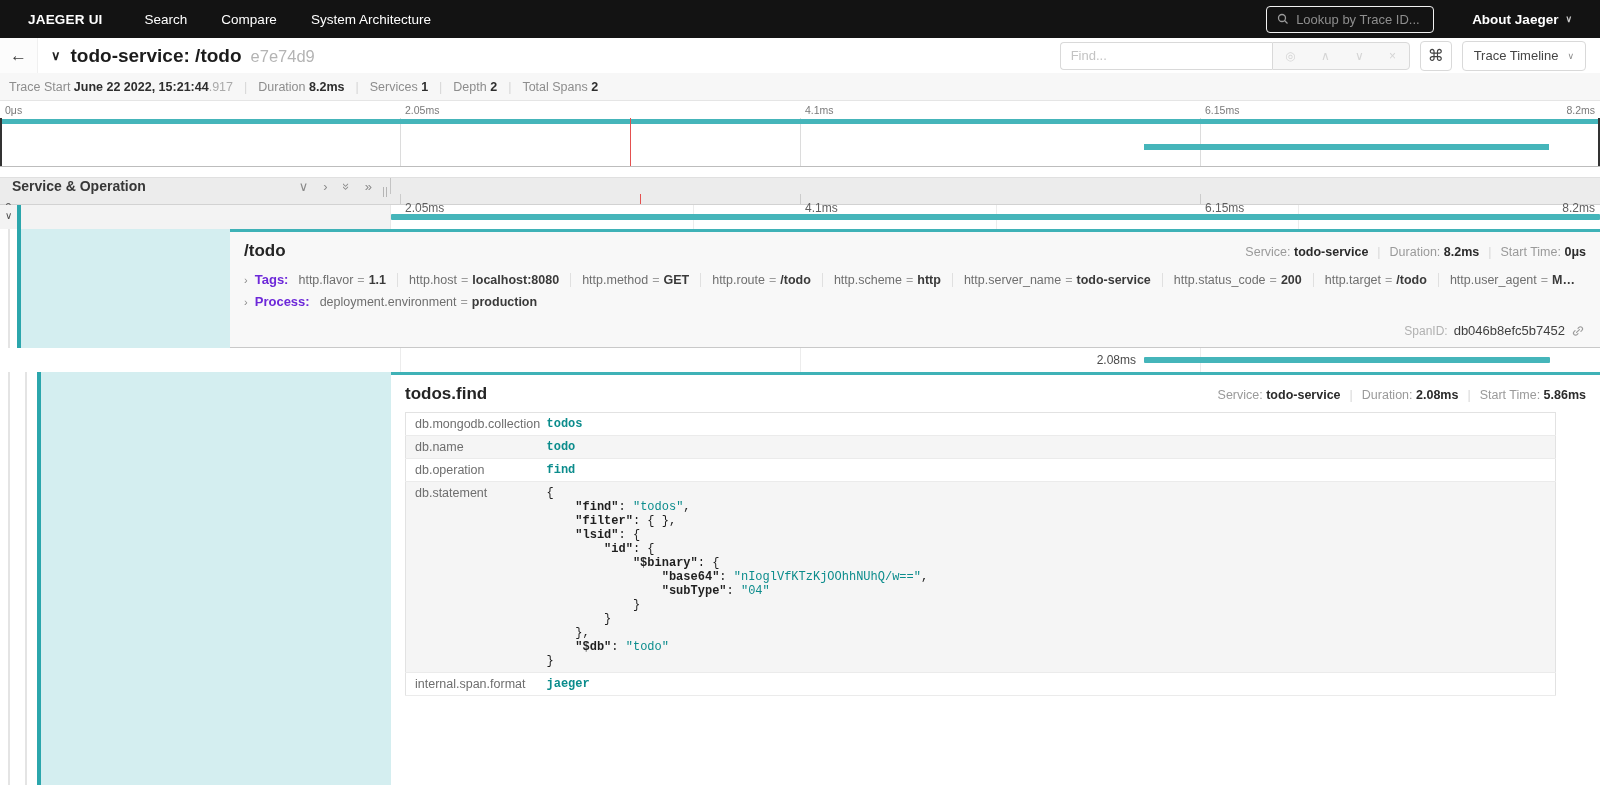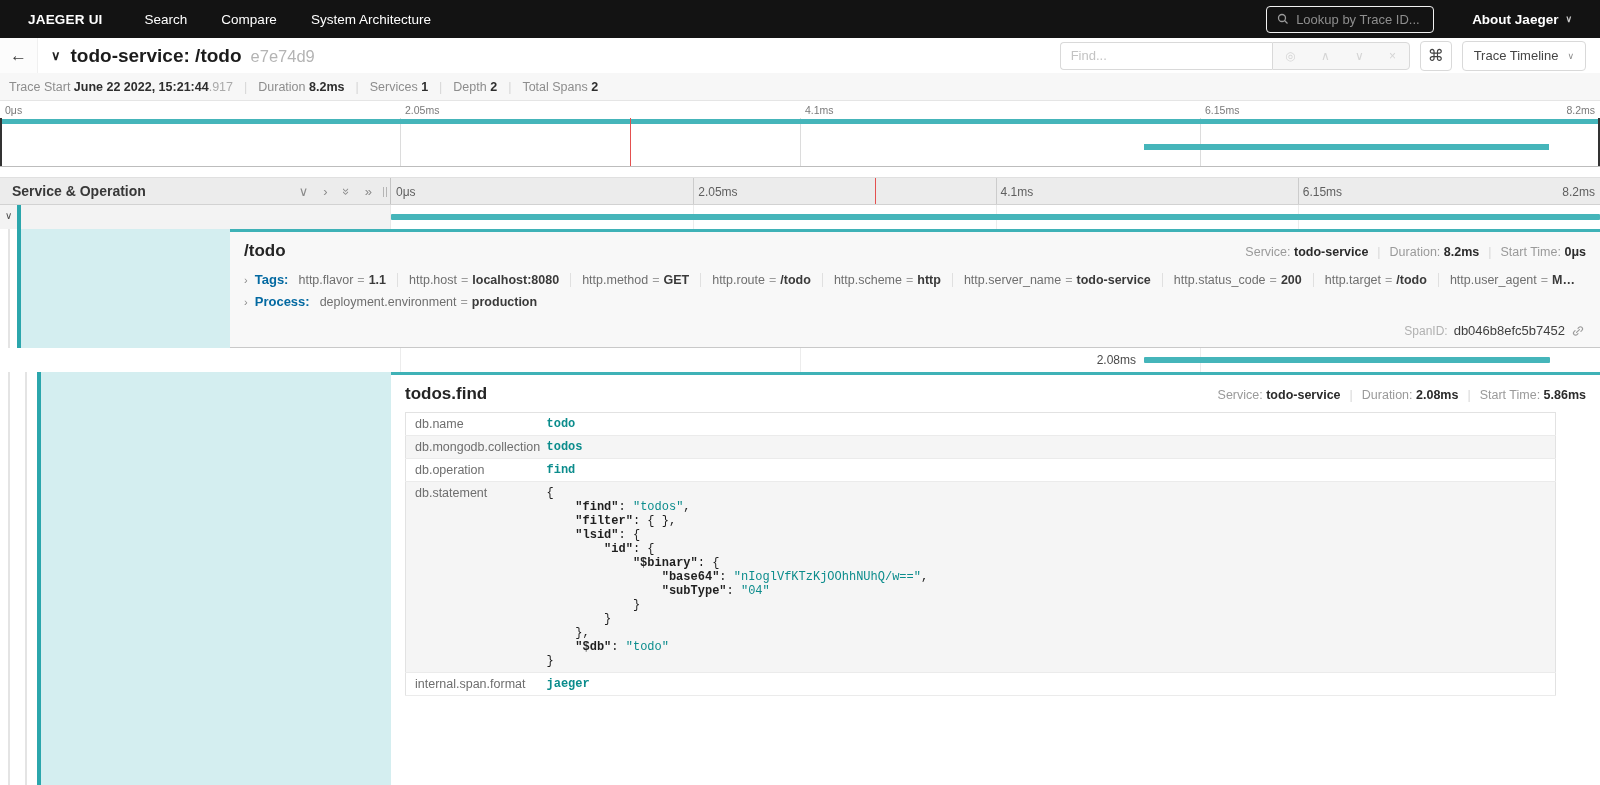--- a/index.html
+++ b/index.html
@@ -52,21 +52,21 @@
   .mini-ticks { position: relative; height: 17px; font-size: 10.5px; color: #7a7a7a; }
   .tick-label { position: absolute; top: 3px; }
   .mini-canvas { position: absolute; left: 0; right: 0; top: 17px; bottom: 0; }
   .mini-grid { position: absolute; top: 0; bottom: 0; width: 1px; background: #dcdcdc; }
   .mini-bar { position: absolute; background: #45b5ba; }
   .cursor-red { position: absolute; top: 0; bottom: 0; width: 1px; background: #e4504f; }
   .mini-handle { position: absolute; top: 0; bottom: 0; width: 2px; background: #333; }
 
   
   .tl-header { margin-top: 10px; height: 28px; display: flex; border-top: 1px solid #e0e0e0;
-    border-bottom: 1px solid #d2d2d2; background: #ececec; }
+    border-bottom: 1px solid #d2d2d2; background: #ececec; flex-direction: column; }
   .tl-left { width: 391px; display: flex; align-items: center; padding-left: 12px;
     border-right: 1px solid #c4c4c4; position: relative; }
   .tl-left .hlabel { font-weight: bold; font-size: 14px; color: #383838; }
   .tl-icons { margin-left: auto; display: flex; gap: 15px; margin-right: 18px; color: #8a8a8a; font-size: 13px; }
   .tl-icons span { cursor: pointer; line-height: 1; }
   .rot90 { display: inline-block; transform: rotate(90deg); }
   .grip { position: absolute; right: 3px; top: 9px; display: flex; gap: 2px; }
   .grip i { display: block; width: 1px; height: 10px; background: #b5b5b5; }
   .tl-right { flex: 1; position: relative; font-size: 12px; color: #5f5f5f; }
   .tl-right .tick-label { top: 7px; }
@@ -97,21 +97,21 @@
 
   .dp-head { display: flex; align-items: baseline; }
   .dp-title { font-size: 17px; font-weight: bold; color: #242424; }
   .dp-meta { margin-left: auto; font-size: 12.5px; color: #9a9a9a; display: flex; gap: 9px; align-items: baseline; white-space: nowrap; }
   .dp-meta b { color: #2b2b2b; }
   .meta-sep { color: #d8d8d8; }
 
   .tags-line { margin-top: 11px; display: flex; align-items: center; font-size: 12.5px;
     white-space: nowrap; overflow: hidden; }
   .sec-chev { color: #8a8a8a; font-size: 11px; margin-right: 7px; }
-  .sec-label { font-weight: bold; color: #0369a1; margin-right: 10px; font-size: 13px; }
+  .sec-label { font-weight: bold; color: #6d28d9; margin-right: 10px; font-size: 13px; }
   .pill { color: #6f6f6f; padding: 0 11px; border-left: 1px solid #e0e0e0; }
   .pill:first-child { border-left: none; padding-left: 0; }
   .pill .eq { color: #9d9d9d; margin: 0 4px; }
   .pill .v { color: #3a3a3a; font-weight: bold; }
   .spanid-line { position: absolute; right: 15px; bottom: 9px; font-size: 12px; color: #b1b1b1;
     display: flex; align-items: center; gap: 6px; }
   .spanid-val { color: #3f3f3f; font-size: 13px; }
 
   .tags-section { margin-top: 11px; font-size: 13px; color: #484848; }
   .tags-section .sec-chev { font-size: 10px; }
@@ -322,26 +322,26 @@
           <span><span>Service:</span> <b>todo-service</b></span>
           <span class="meta-sep">|</span>
           <span><span>Duration:</span> <b>2.08ms</b></span>
           <span class="meta-sep">|</span>
           <span><span>Start Time:</span> <b>5.86ms</b></span>
         </span>
       </div>
       <table class="kv-table">
         <tbody id="tags-table-body">
             <tr>
+              <td class="k">db.mongodb.collection</td>
+              <td class="v">todos</td>
+            </tr>
+            <tr>
               <td class="k">db.name</td>
               <td class="v">todo</td>
-            </tr>
-            <tr>
-              <td class="k">db.mongodb.collection</td>
-              <td class="v">todos</td>
             </tr>
             <tr>
               <td class="k">db.operation</td>
               <td class="v">find</td>
             </tr>
             <tr>
               <td class="k">db.statement</td>
               <td class="v">
                 <pre class="json"><div><span class="p">{</span></div><div><span class="p">    </span><span class="k2">"find"</span><span class="p">: </span><span class="s">"todos"</span><span class="p">,</span></div><div><span class="p">    </span><span class="k2">"filter"</span><span class="p">: { },</span></div><div><span class="p">    </span><span class="k2">"lsid"</span><span class="p">: {</span></div><div><span class="p">        </span><span class="k2">"id"</span><span class="p">: {</span></div><div><span class="p">            </span><span class="k2">"$binary"</span><span class="p">: {</span></div><div><span class="p">                </span><span class="k2">"base64"</span><span class="p">: </span><span class="s">"nIoglVfKTzKjOOhhNUhQ/w=="</span><span class="p">,</span></div><div><span class="p">                </span><span class="k2">"subType"</span><span class="p">: </span><span class="s">"04"</span></div><div><span class="p">            }</span></div><div><span class="p">        }</span></div><div><span class="p">    },</span></div><div><span class="p">    </span><span class="k2">"$db"</span><span class="p">: </span><span class="s">"todo"</span></div><div><span class="p">}</span></div></pre>
               </td>

